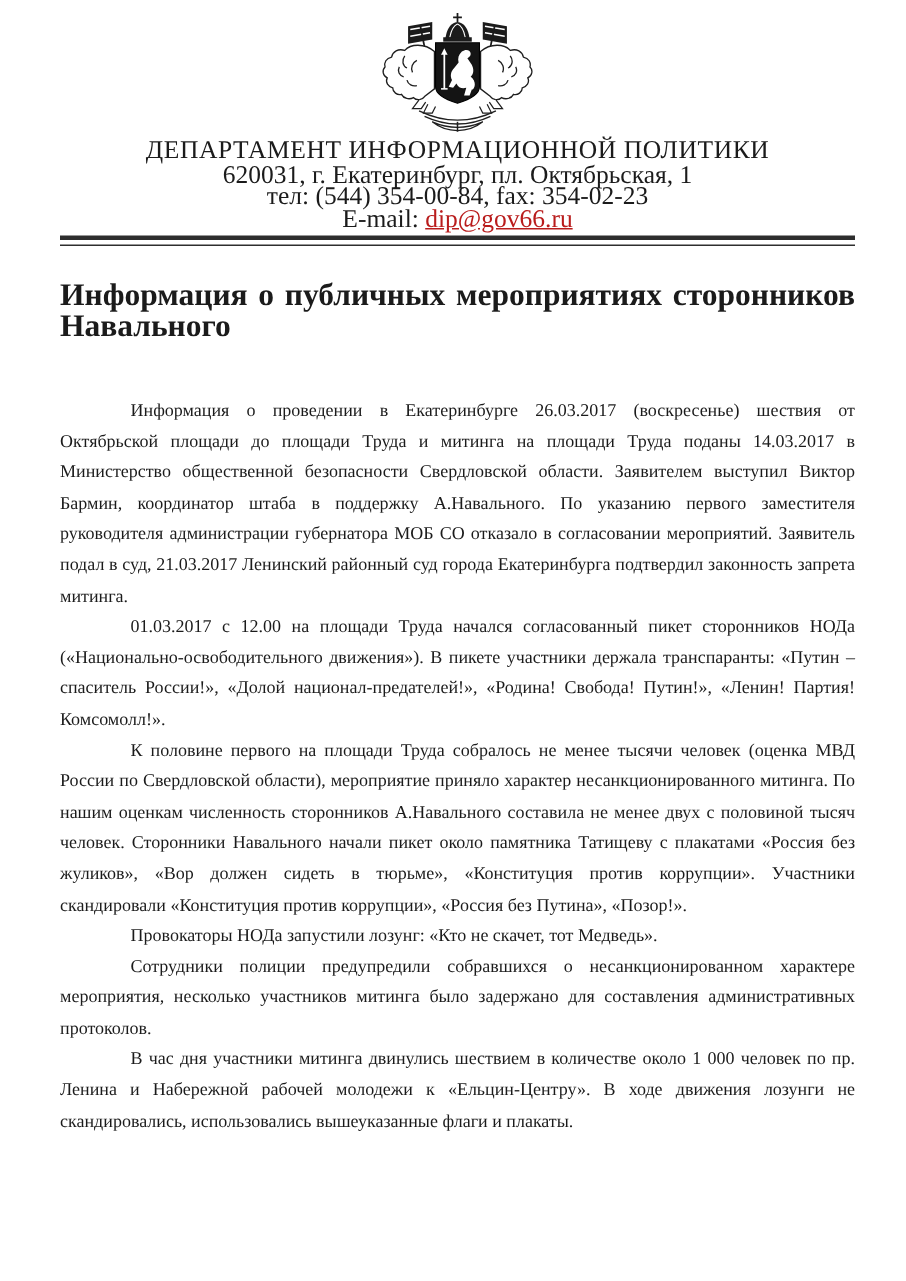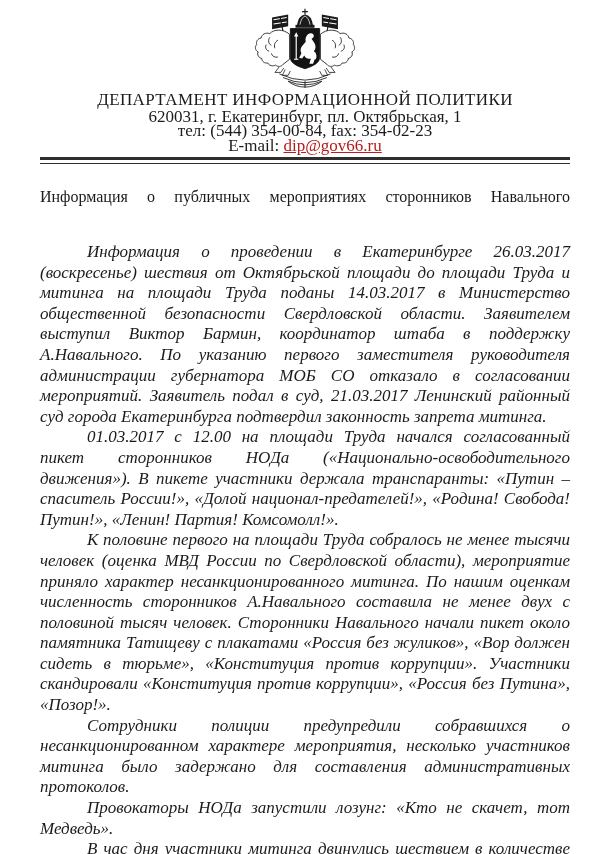--- a/index.html
+++ b/index.html
@@ -7,27 +7,26 @@
     width:604px;height:854px;background:#ffffff;box-sizing:border-box;
     padding:8px 34px 0 40px;position:relative;
     font-family:"Liberation Serif","DejaVu Serif",serif;color:#1b1b1b;
   }
   .letterhead{text-align:center;}
   .emblem{display:block;margin:0 auto;width:118px;height:82px;}
   .org-line{font-size:17px;line-height:19.5px;letter-spacing:0.4px;font-weight:normal;margin:0;}
   .addr-line{font-size:17px;line-height:14.5px;margin:0;}
   .lh-link{color:#b91c1c;text-decoration:underline;}
   .divider{margin-top:4px;border-top:3px solid #2e2e2e;border-bottom:1px solid #2e2e2e;height:3px;}
-  .doc-title{margin:22px 0 14px 0;font-weight:normal;font-size:16px;line-height:21px;}
+  .doc-title{margin:22px 0 14px 0;font-weight:bold;font-size:21px;line-height:21px;}
   .jline{display:block;text-align:justify;}
   .jline::after{content:"";display:inline-block;width:100%;}
   .body-text p{
-    margin:0;font-size:17px;line-height:20.6px;text-align:justify;
+    margin:0;font-size:12px;line-height:20.6px;text-align:justify;
     text-indent:47px;
-    font-style:italic;
   }
 </style>
 </head>
 <body>
 
 <div class="page">
 
   <div class="letterhead">
 
     <svg class="emblem" viewBox="0 0 150 112" aria-hidden="true">
@@ -83,19 +82,19 @@
   </div>
 
   <div class="divider"></div>
 
   <h2 class="doc-title"><span class="jline">Информация о публичных мероприятиях сторонников Навального</span></h2>
 
   <div class="body-text">
     <p>Информация о проведении в Екатеринбурге 26.03.2017 (воскресенье) шествия от Октябрьской площади до площади Труда и митинга на площади Труда поданы 14.03.2017 в Министерство общественной безопасности Свердловской области. Заявителем выступил Виктор Бармин, координатор штаба в поддержку А.Навального. По указанию первого заместителя руководителя администрации губернатора МОБ СО отказало в согласовании мероприятий. Заявитель подал в суд, 21.03.2017 Ленинский районный суд города Екатеринбурга подтвердил законность запрета митинга.</p>
     <p>01.03.2017 с 12.00 на площади Труда начался согласованный пикет сторонников НОДа («Национально-освободительного движения»). В пикете участники держала транспаранты: «Путин – спаситель России!», «Долой национал-предателей!», «Родина! Свобода! Путин!», «Ленин! Партия! Комсомолл!».</p>
     <p>К половине первого на площади Труда собралось не менее тысячи человек (оценка МВД России по Свердловской области), мероприятие приняло характер несанкционированного митинга. По нашим оценкам численность сторонников А.Навального составила не менее двух с половиной тысяч человек. Сторонники Навального начали пикет около памятника Татищеву с плакатами «Россия без жуликов», «Вор должен сидеть в тюрьме», «Конституция против коррупции». Участники скандировали «Конституция против коррупции», «Россия без Путина», «Позор!».</p>
+    <p>Провокаторы НОДа запустили лозунг: «Кто не скачет, тот Медведь».</p>
     <p>Сотрудники полиции предупредили собравшихся о несанкционированном характере мероприятия, несколько участников митинга было задержано для составления административных протоколов.</p>
-    <p>Провокаторы НОДа запустили лозунг: «Кто не скачет, тот Медведь».</p>
     <p>В час дня участники митинга двинулись шествием в количестве около 1 000 человек по пр. Ленина и Набережной рабочей молодежи к «Ельцин-Центру». В ходе движения лозунги не скандировались, использовались вышеуказанные флаги и плакаты.</p>
 
   </div>
 
 </div>
 
 </body></html>

